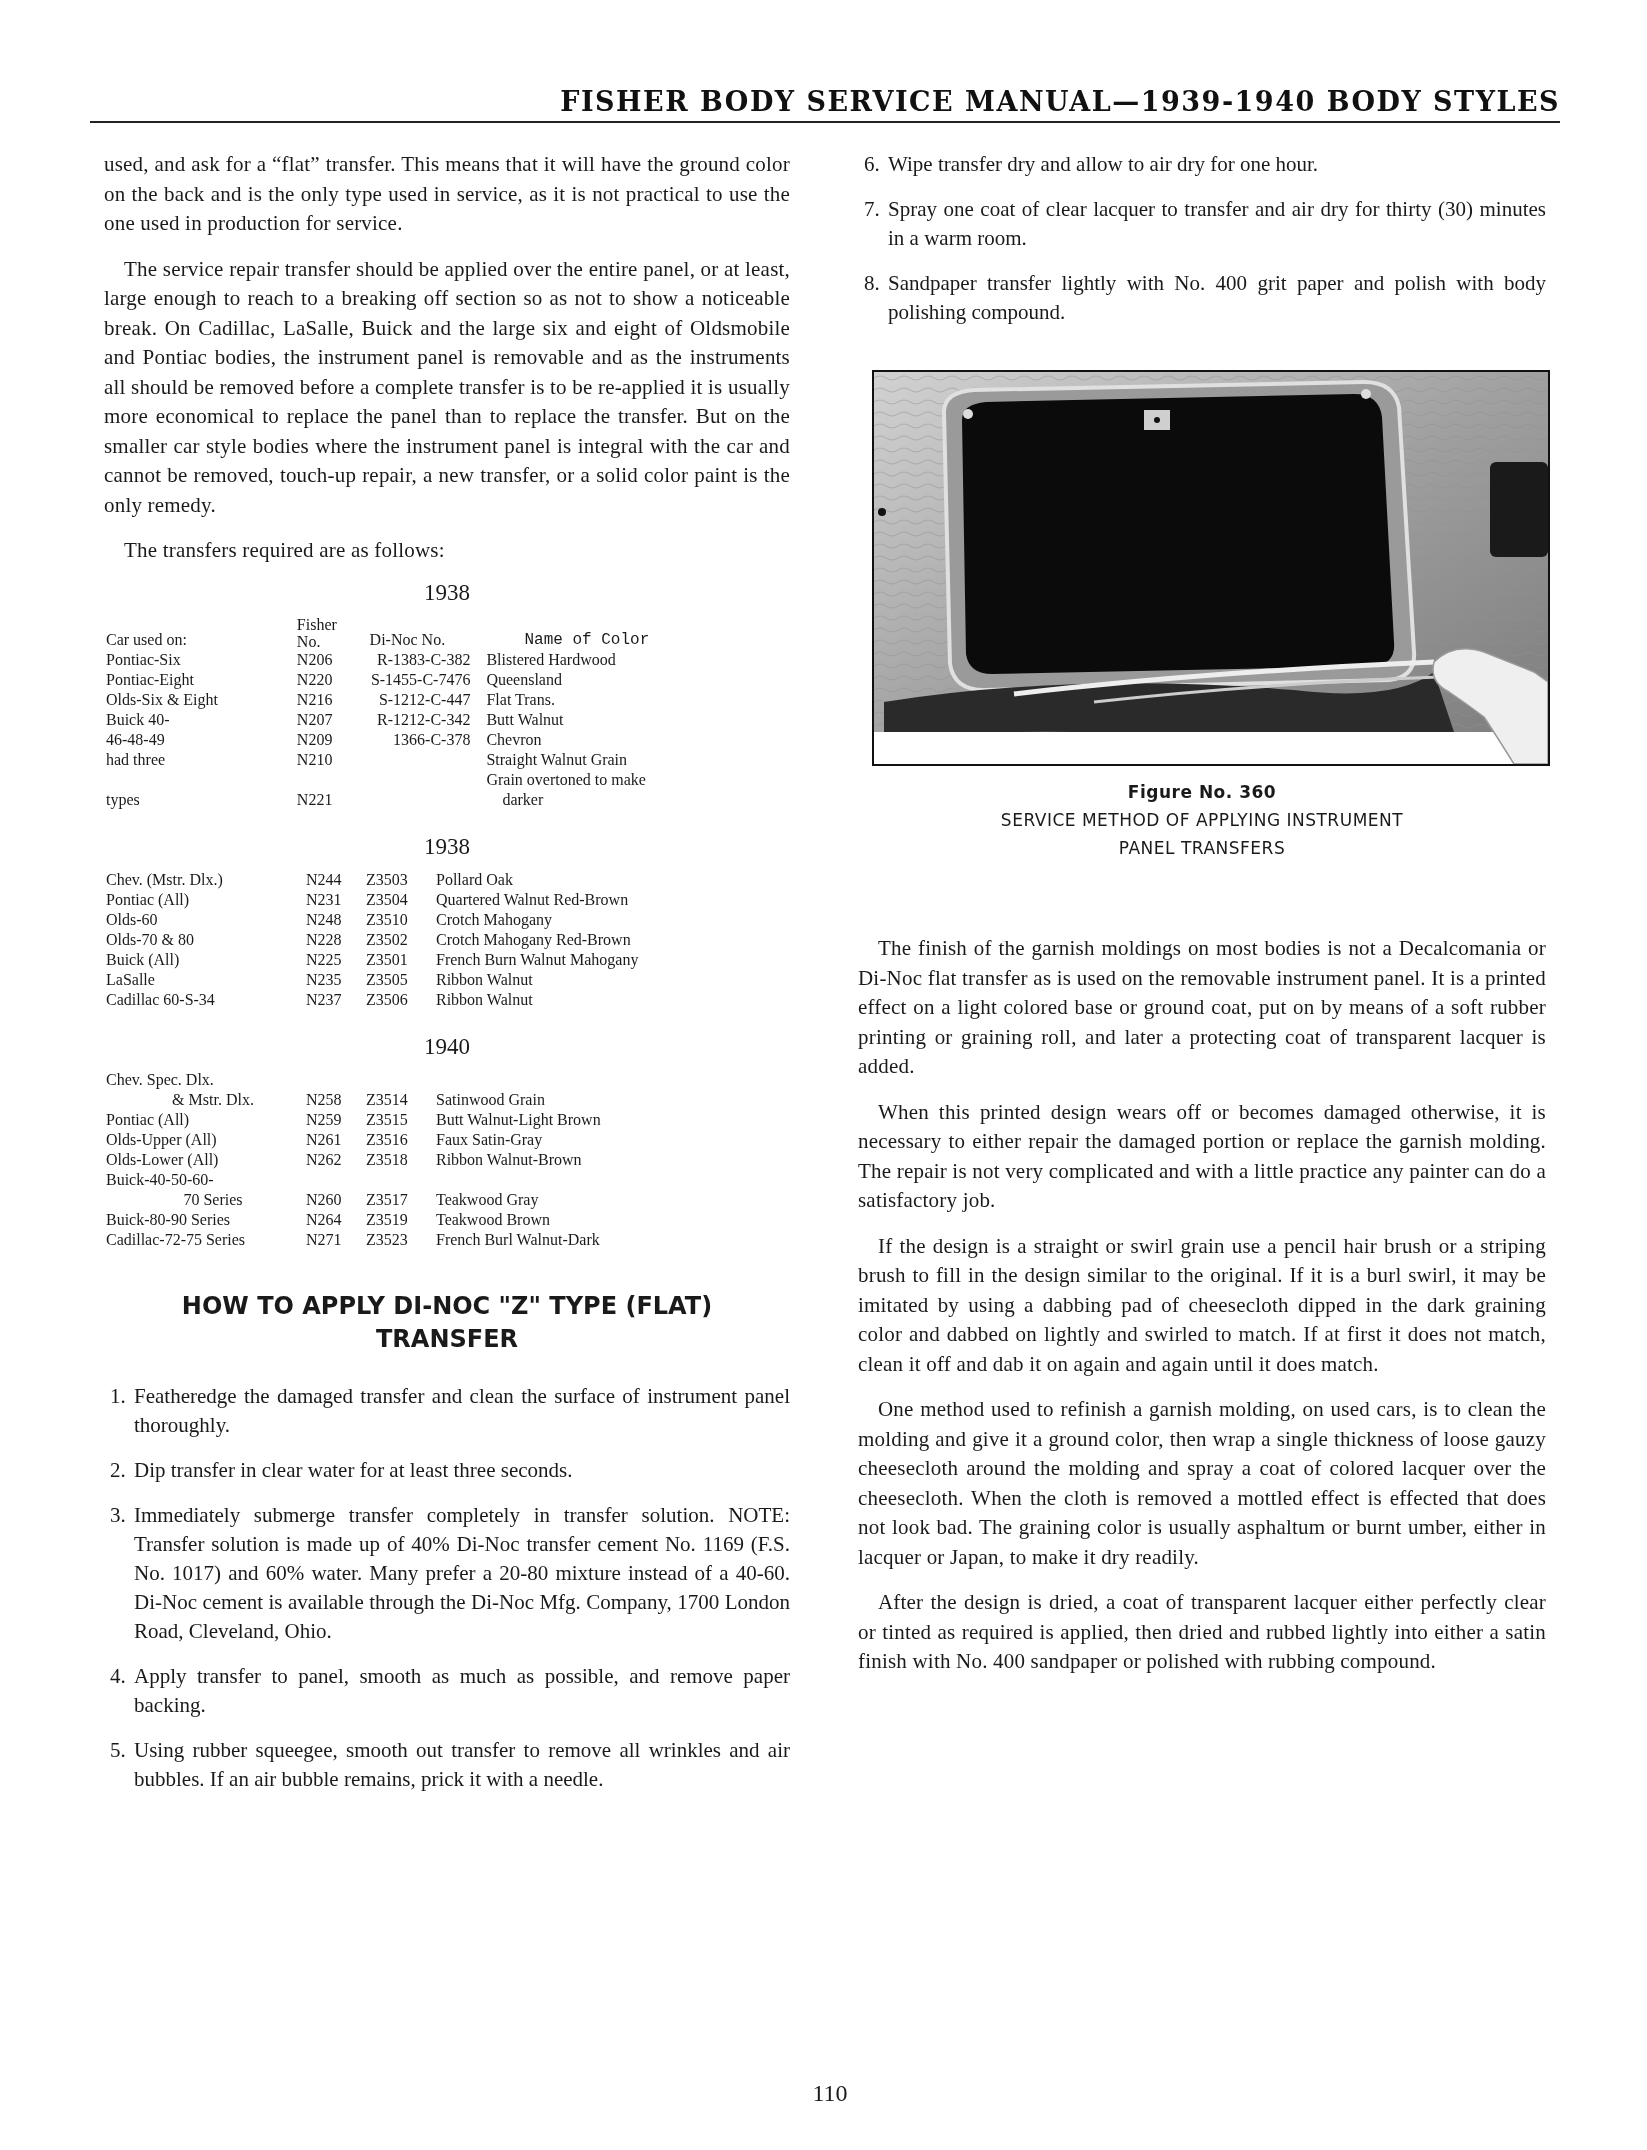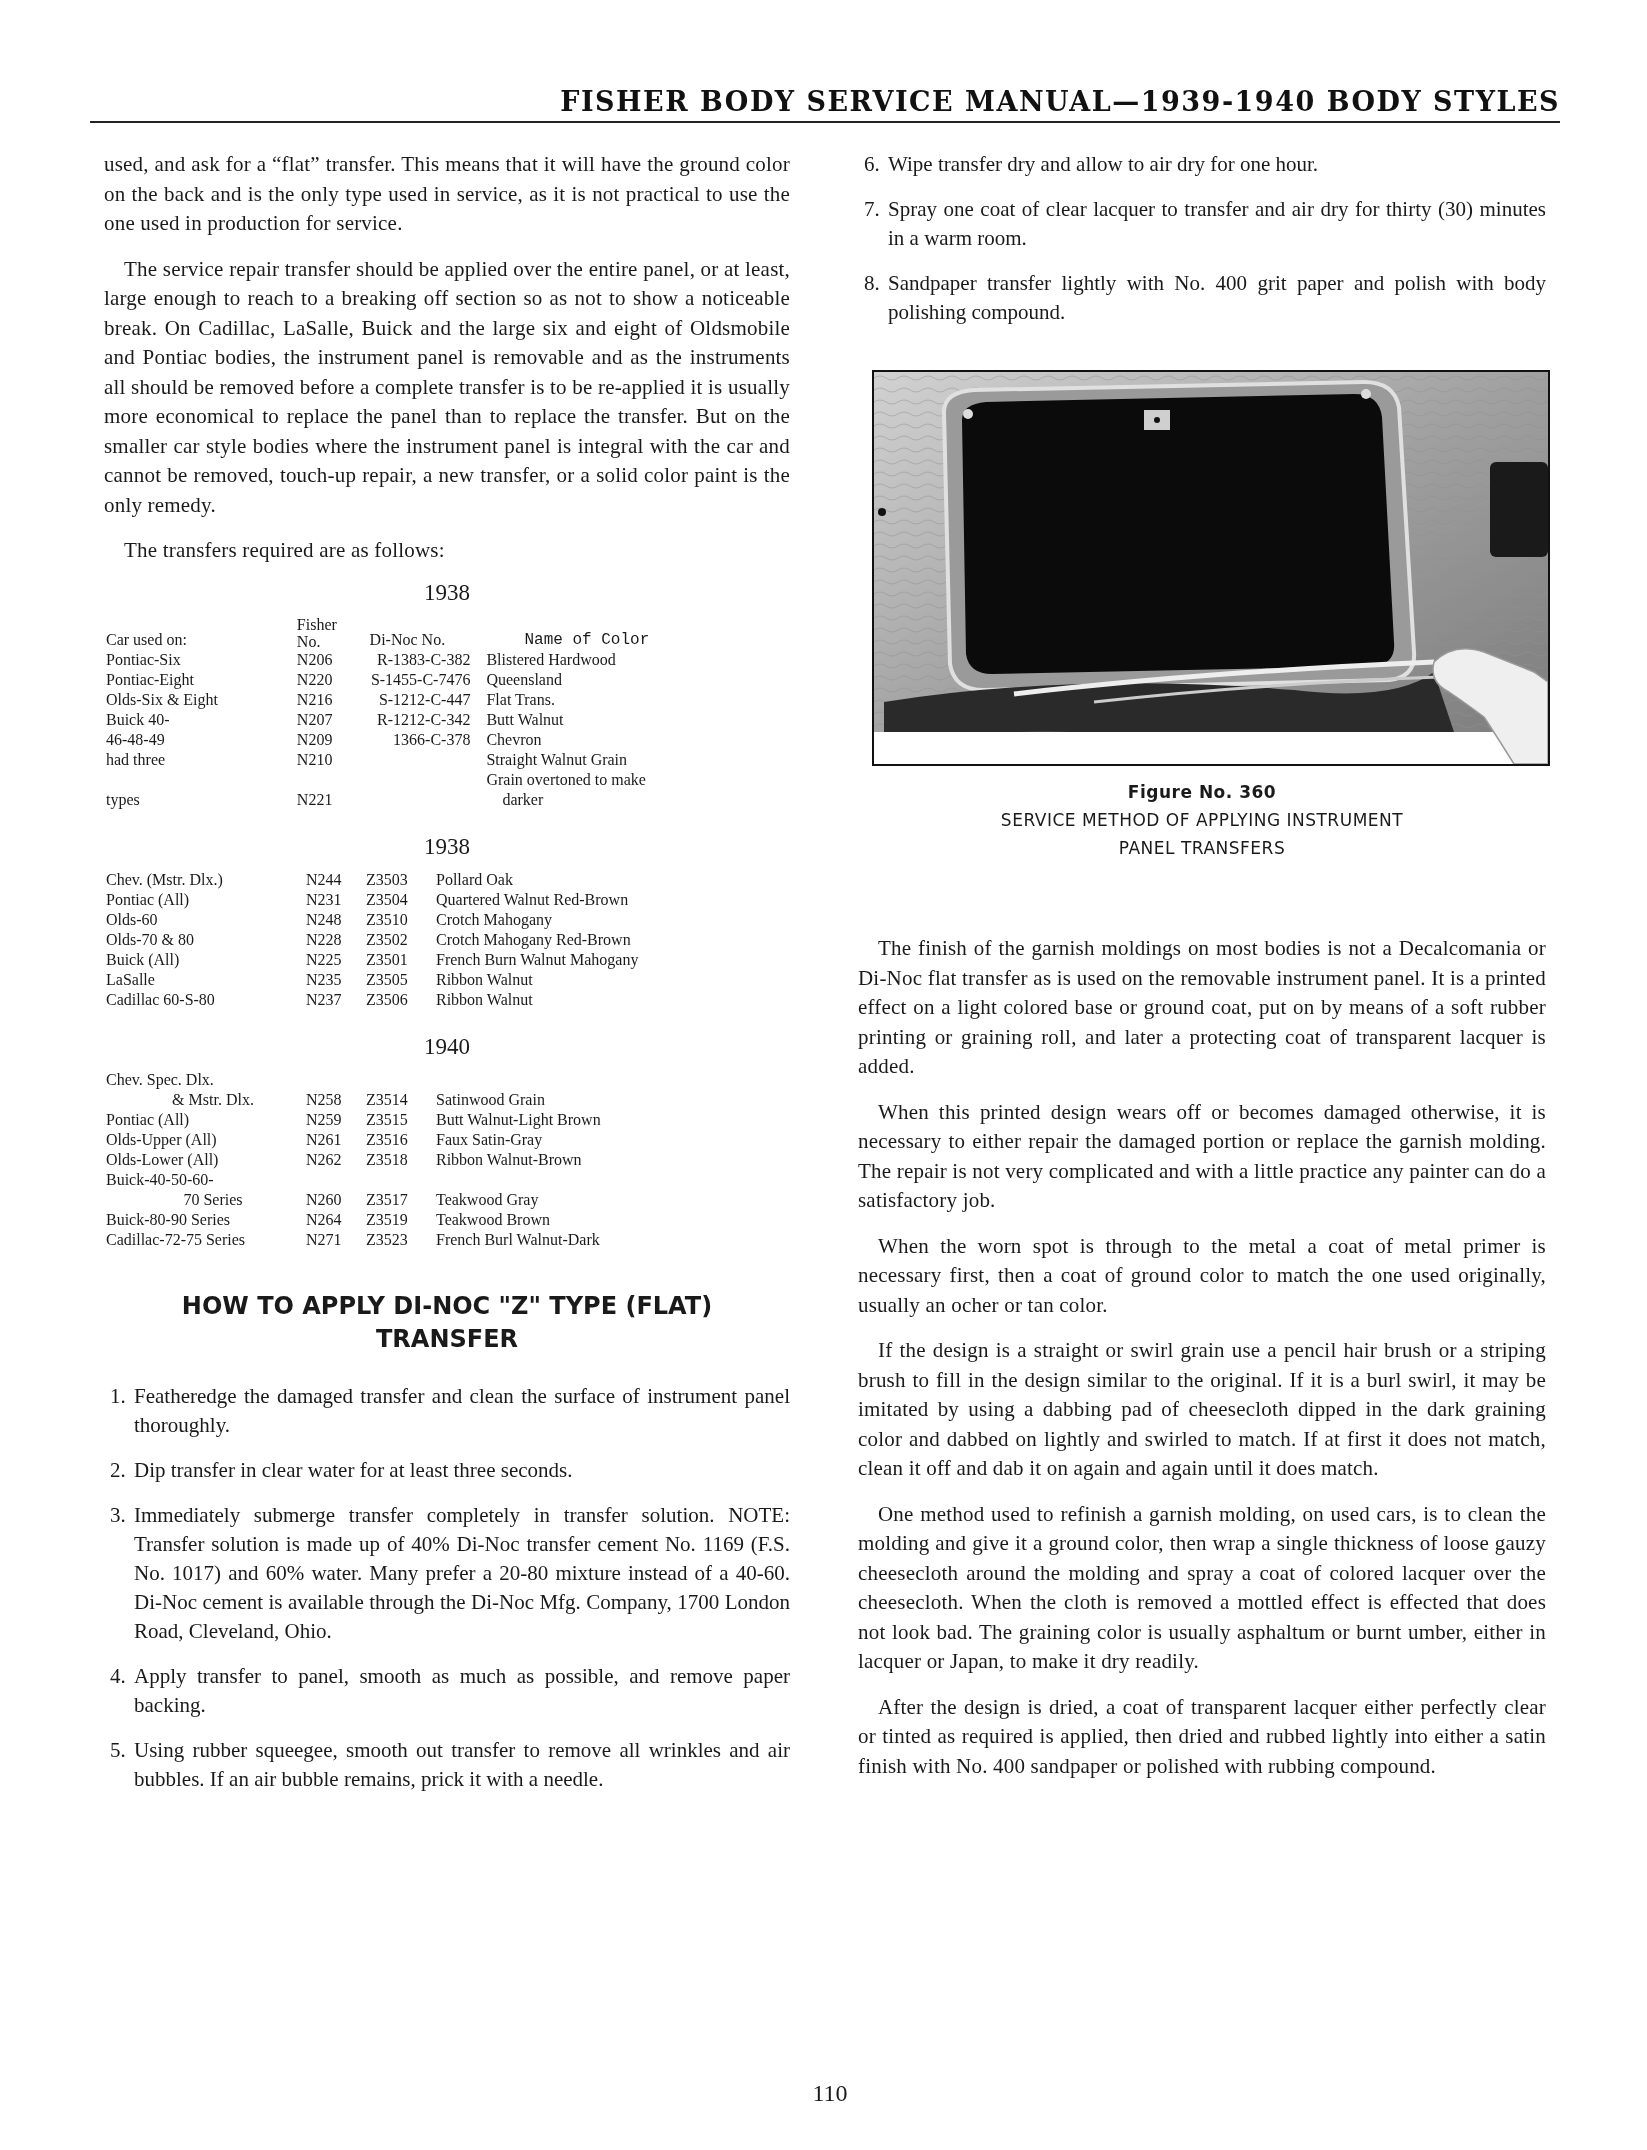--- a/index.html
+++ b/index.html
@@ -156,21 +156,21 @@
           <td class="c-dinoc">Z3501</td>
           <td class="c-name"><span>French Burn Walnut Mahogany</span></td>
         </tr>
         <tr>
           <td class="c-car"><span>LaSalle</span></td>
           <td class="c-fisher">N235</td>
           <td class="c-dinoc">Z3505</td>
           <td class="c-name"><span>Ribbon Walnut</span></td>
         </tr>
         <tr>
-          <td class="c-car"><span>Cadillac 60-S-80</span></td>
+          <td class="c-car"><span>Cadillac 60-S-34</span></td>
           <td class="c-fisher">N237</td>
           <td class="c-dinoc">Z3506</td>
           <td class="c-name"><span>Ribbon Walnut</span></td>
         </tr>
       </tbody>
   </table>
 
   <div class="year-title" style="margin-top:24px;">1940</div>
   <table class="transfers t1940">
     <tbody id="tbody-1940">
@@ -284,19 +284,18 @@
 </div>
 <div class="fig-caption">
   <div class="fig-no">Figure No. 360</div>
   <div>SERVICE METHOD OF APPLYING INSTRUMENT</div>
   <div>PANEL TRANSFERS</div>
 </div>
 
 <div class="col col-right" style="top:934px;">
   <p class="body">The finish of the garnish moldings on most bodies is not a Decalcomania or Di-Noc flat transfer as is used on the removable instrument panel. It is a printed effect on a light colored base or ground coat, put on by means of a soft rubber printing or graining roll, and later a protecting coat of transparent lacquer is added.</p>
   <p class="body">When this printed design wears off or becomes damaged otherwise, it is necessary to either repair the damaged portion or replace the garnish molding. The repair is not very complicated and with a little practice any painter can do a satisfactory job.</p>
-  <p class="body">When the worn spot is through to the metal a coat of metal primer is necessary first, then a coat of ground color to match the one used originally, usually an ocher or tan color.</p>
   <p class="body">If the design is a straight or swirl grain use a pencil hair brush or a striping brush to fill in the design similar to the original. If it is a burl swirl, it may be imitated by using a dabbing pad of cheesecloth dipped in the dark graining color and dabbed on lightly and swirled to match. If at first it does not match, clean it off and dab it on again and again until it does match.</p>
   <p class="body">One method used to refinish a garnish molding, on used cars, is to clean the molding and give it a ground color, then wrap a single thickness of loose gauzy cheesecloth around the molding and spray a coat of colored lacquer over the cheesecloth. When the cloth is removed a mottled effect is effected that does not look bad. The graining color is usually asphaltum or burnt umber, either in lacquer or Japan, to make it dry readily.</p>
   <p class="body">After the design is dried, a coat of transparent lacquer either perfectly clear or tinted as required is applied, then dried and rubbed lightly into either a satin finish with No. 400 sandpaper or polished with rubbing compound.</p>
 </div>
 
 <div class="page-number">110</div>
 
 </body></html>

